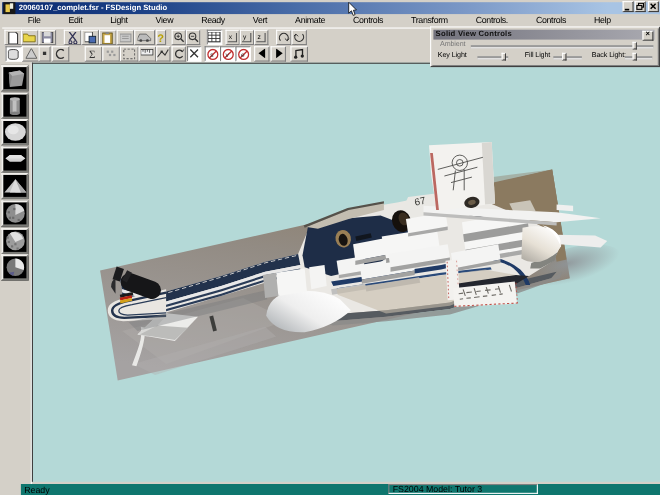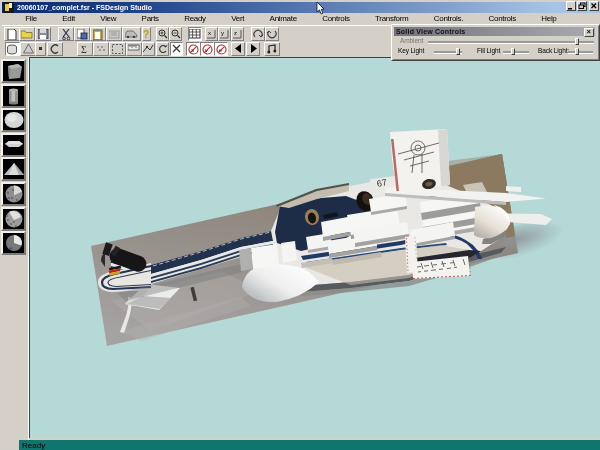--- a/index.html
+++ b/index.html
@@ -48,21 +48,21 @@
   </div>
 <div class="tbtn" style="left:589px;">
     <svg width="8" height="8" style="display:block">
       <path d="M1.5,1.5 L6,6 M6,1.5 L1.5,6" stroke="#000" stroke-width="1.3"></path>
     </svg>
   </div>
 <svg class="cursor" viewBox="0 0 9 13">
     <path d="M1,0 L1,10 L3.5,7.8 L5,12 L6.8,11.3 L5.3,7.3 L8,7 Z" fill="#fff" stroke="#000" stroke-width="0.7"></path>
   </svg>
 <div class="menubar">
- <span>File</span><span>Edit</span><span>View</span><span>Parts</span><span>Ready</span><span>Vert</span><span>Animate</span><span>Controls</span><span>Transform</span><span>Controls.</span><span>Controls</span><span>Help</span>
+ <span>File</span><span>Edit</span><span>Light</span><span>View</span><span>Ready</span><span>Vert</span><span>Animate</span><span>Controls</span><span>Transform</span><span>Controls.</span><span>Controls</span><span>Help</span>
 </div>
 <div class="toolrow1" id="tr1">
     <div class="tb" style="left: 2px;">
       <svg width="10" height="11">
         <path d="M1,0 h6 l2,2 v9 h-8 z" fill="#fff" stroke="#333" stroke-width="1"></path>
       </svg>
     </div>
     <div class="tb" style="left: 17px;">
       <svg width="12" height="10">
         <path d="M0,9 L0,2 L4,2 L5,3.5 L11,3.5 L11,9 Z" fill="#e8d44a" stroke="#7a6a10" stroke-width="0.8"></path>
@@ -488,20 +488,21 @@
 <path d="M416,266 l4,-0.5 m3,-0.5 l5,-0.5 m4,-0.5 l4,-0.5 m4,-0.5 l5,-0.5 m4,-0.5 l4,-0.5"></path>
 <path d="M417,271 l3,-0.4 m3,-0.4 l4,-0.4 m3,-0.4 l5,-0.6 m3,-0.4 l4,-0.4 m4,-0.5 l4,-0.5 m3,-0.4 l3,-0.4"></path>
 <path d="M420,262 l2,6 m8,-7 l2,6 m9,-7 l2,6 m9,-7 l2,6 m8,-7 l2,6"></path>
 </g>
 <path d="M412,277.5 L469,274.5" stroke="#c05048" stroke-width="1" stroke-dasharray="2,2" fill="none"></path>
 <path d="M468,256 L469.5,275" stroke="#c05048" stroke-width="0.8" stroke-dasharray="1.5,2" fill="none"></path>
 </svg>
 </div>
 <div class="statusbar">
   <div style="position:absolute;left:3px;top:1px;">Ready</div>
+  <div class="spanel" style="left:334px;width:136px;">FS2004 Model: Tutor 3</div>
 </div>
 <div class="palette">
   <div class="pal-title">Solid View Controls<div class="pal-x">×</div></div>
   <div class="pal-lbl" style="left:8px;top:12px;color:#777;">Ambient</div>
   <div class="slider-track" style="left:36px;top:16px;width:166px;"></div>
   <div class="slider-thumb" style="left:183px;top:13px;"></div>
   <div class="pal-lbl" style="left:6px;top:22px;">Key Light</div>
   <div class="slider-track" style="left:42px;top:26px;width:28px;"></div>
   <div class="slider-thumb" style="left:64px;top:23px;"></div>
   <div class="pal-lbl" style="left:85px;top:22px;">Fill Light</div>

